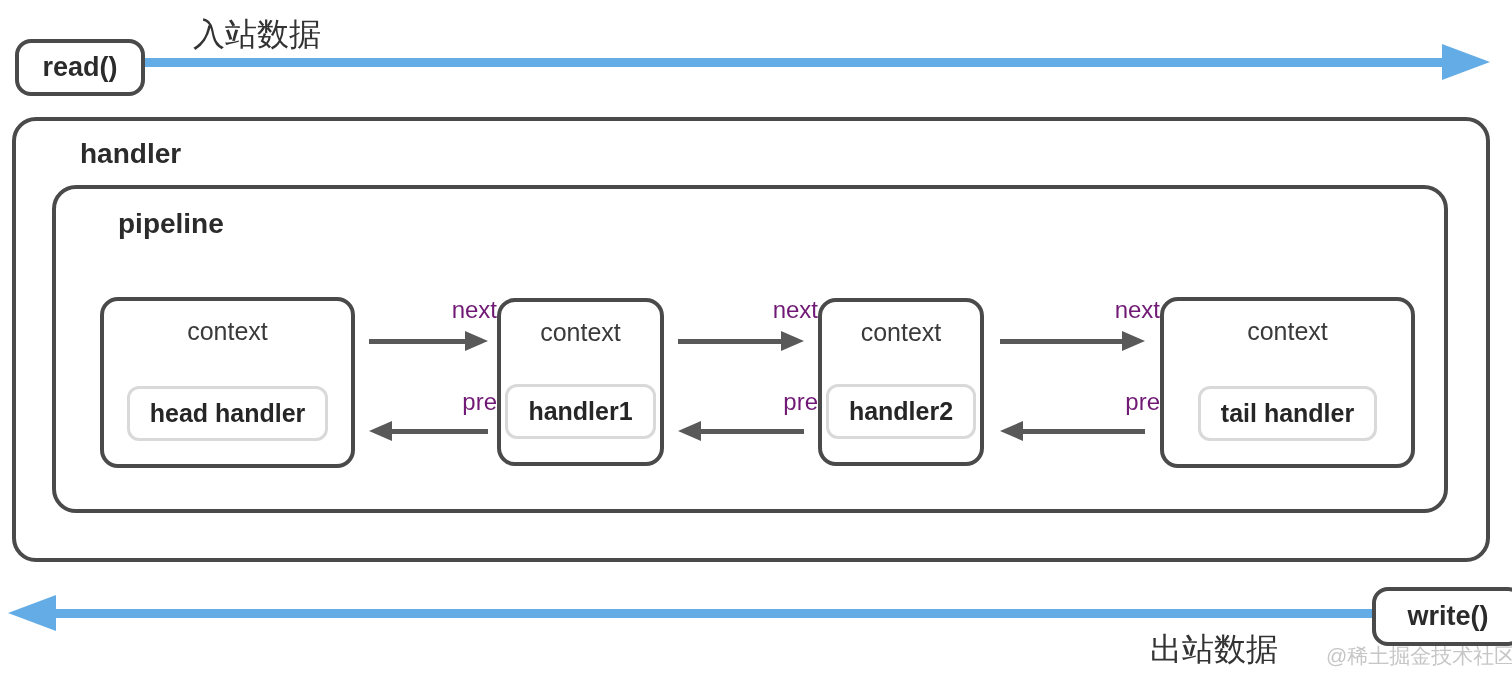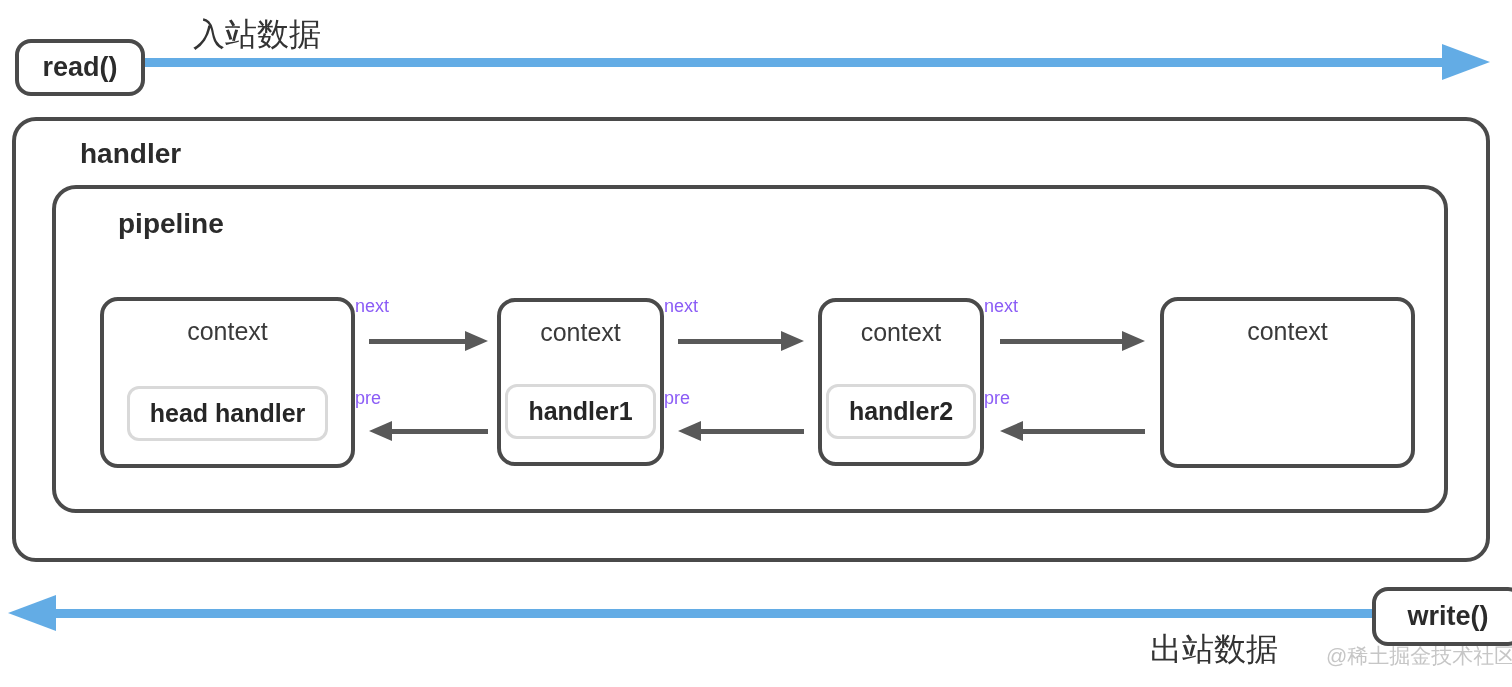--- a/index.html
+++ b/index.html
@@ -55,21 +55,21 @@
   .garrow .shaft{position:absolute;top:8px;height:5px;background:var(--arrow-gray);}
   .garrow.r .shaft{left:0;right:18px;}
   .garrow.r .head{position:absolute;right:0;top:0;width:0;height:0;
     border-top:10px solid transparent;border-bottom:10px solid transparent;
     border-left:23px solid var(--arrow-gray);}
   .garrow.l .shaft{left:18px;right:0;}
   .garrow.l .head{position:absolute;left:0;top:0;width:0;height:0;
     border-top:10px solid transparent;border-bottom:10px solid transparent;
     border-right:23px solid var(--arrow-gray);}
 
-  .link-label{position:absolute;font-size:18px;color:#8b5cf6;text-align:left;z-index:2;}
+  .link-label{position:absolute;font-size:24px;color:#701a75;text-align:right;z-index:2;}
 
   .watermark{position:absolute;font-size:21px;color:var(--watermark-gray);z-index:2;white-space:nowrap;}
 </style>
 </head>
 <body>
 
 <div class="stage">
 
   <div class="node" style="left:15px;top:39px;width:130px;height:57px;">
     <span>read()</span>
@@ -96,20 +96,21 @@
     <div class="handler">handler1</div>
   </div>
 
   <div class="context" style="left:818px;top:298px;width:166px;height:168px;">
     <div class="context-title">context</div>
     <div class="handler">handler2</div>
   </div>
 
   <div class="context" style="left:1160px;top:297px;width:255px;height:171px;">
     <div class="context-title">context</div>
+    <div class="handler">tail handler</div>
   </div>
 
   <div class="link-label" style="left:355px;top:296px;width:142px;">next</div>
   <div class="garrow r" style="left:369px;top:331px;width:119px;">
     <div class="shaft"></div>
     <div class="head"></div>
   </div>
   <div class="link-label" style="left:355px;top:388px;width:142px;">pre</div>
   <div class="garrow l" style="left:369px;top:421px;width:119px;">
     <div class="shaft"></div>

